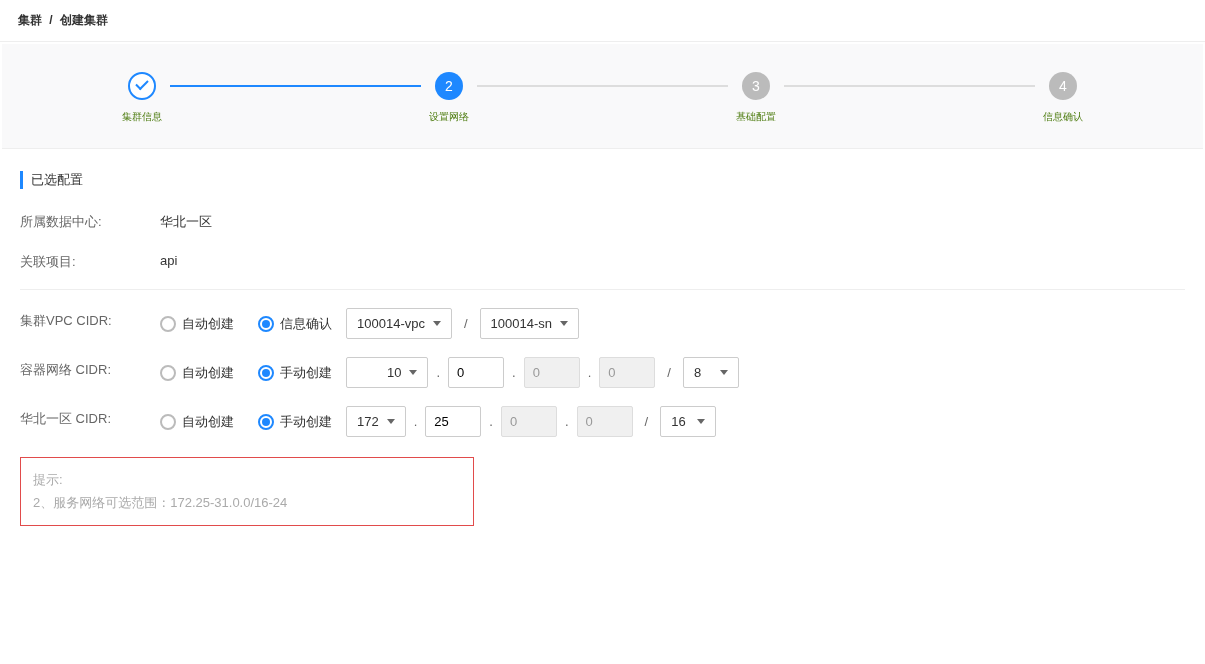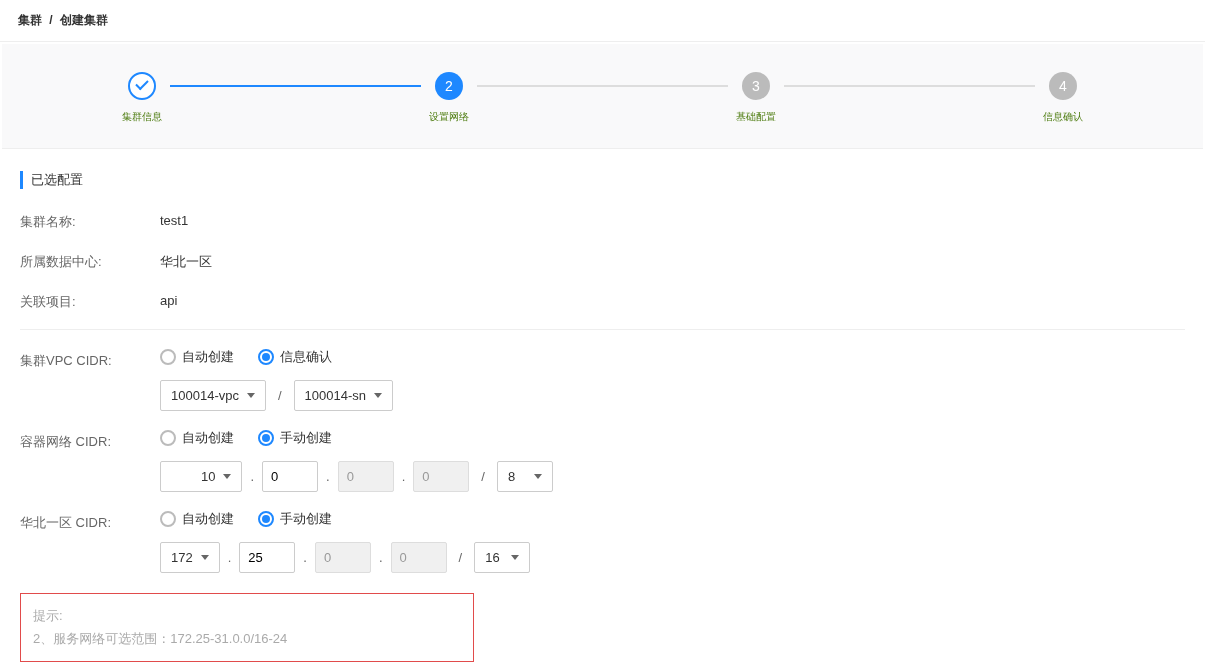--- a/index.html
+++ b/index.html
@@ -20,21 +20,21 @@
     .step-line.pending { background: #ddd; }
     .check-icon { width: 14px; height: 14px; }
     .check-icon::before { content: ""; display: block; width: 10px; height: 5px; border-left: 2px solid #1e88ff; border-bottom: 2px solid #1e88ff; transform: rotate(-45deg); margin-top: 1px; margin-left: 1px; }
     
     .content { padding: 20px 20px; }
     .section-title { font-size: 13px; color: #333; border-left: 3px solid #1e88ff; padding-left: 8px; margin-bottom: 20px; font-weight: 500; }
     
     .form-row { display: flex; align-items: flex-start; margin-bottom: 18px; }
     .form-label { width: 140px; color: #666; font-size: 13px; padding-top: 4px; }
     .form-value { color: #333; font-size: 13px; padding-top: 4px; }
-    .form-control { display: flex; flex-direction: column; gap: 14px; }
+    .form-control { display: flex; flex-direction: row; gap: 14px; }
     
     .radio-group { display: flex; gap: 24px; align-items: center; }
     .radio { display: inline-flex; align-items: center; gap: 6px; cursor: pointer; }
     .radio-circle { width: 16px; height: 16px; border-radius: 50%; border: 2px solid #bbb; display: inline-flex; align-items: center; justify-content: center; }
     .radio.selected .radio-circle { border-color: #1e88ff; }
     .radio.selected .radio-circle::after { content: ""; width: 8px; height: 8px; border-radius: 50%; background: #1e88ff; }
     .radio-label { font-size: 13px; color: #333; }
     
     .select-row { display: flex; align-items: center; gap: 6px; }
     .select { border: 1px solid #ccc; border-radius: 2px; padding: 7px 10px; font-size: 13px; background: #fff; display: inline-flex; align-items: center; gap: 8px; cursor: pointer; min-width: 50px; justify-content: space-between; }
@@ -78,24 +78,20 @@
   <div class="step-line pending"></div>
   <div class="step">
     <div class="step-circle pending">4</div>
     <span class="step-label">信息确认</span>
   </div>
 </div>
 
 <div class="content">
   <div class="section-title">已选配置</div>
 
-  <div class="form-row">
-    <div class="form-label">集群名称:</div>
-    <div class="form-value">test1</div>
-  </div>
   <div class="form-row">
     <div class="form-label">所属数据中心:</div>
     <div class="form-value">华北一区</div>
   </div>
   <div class="form-row">
     <div class="form-label">关联项目:</div>
     <div class="form-value">api</div>
   </div>
 
   <hr class="divider">

